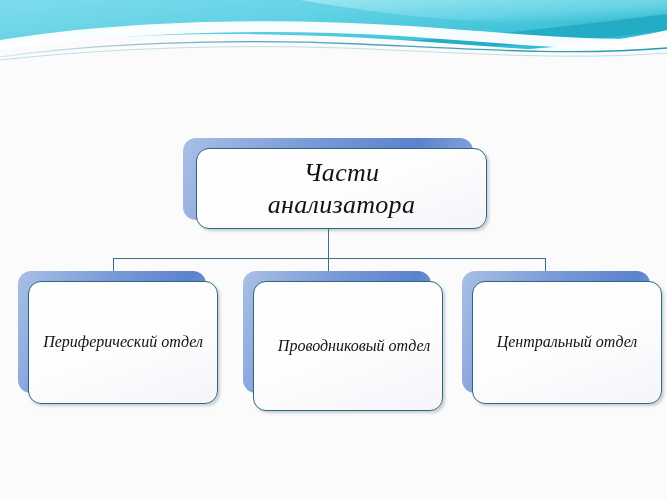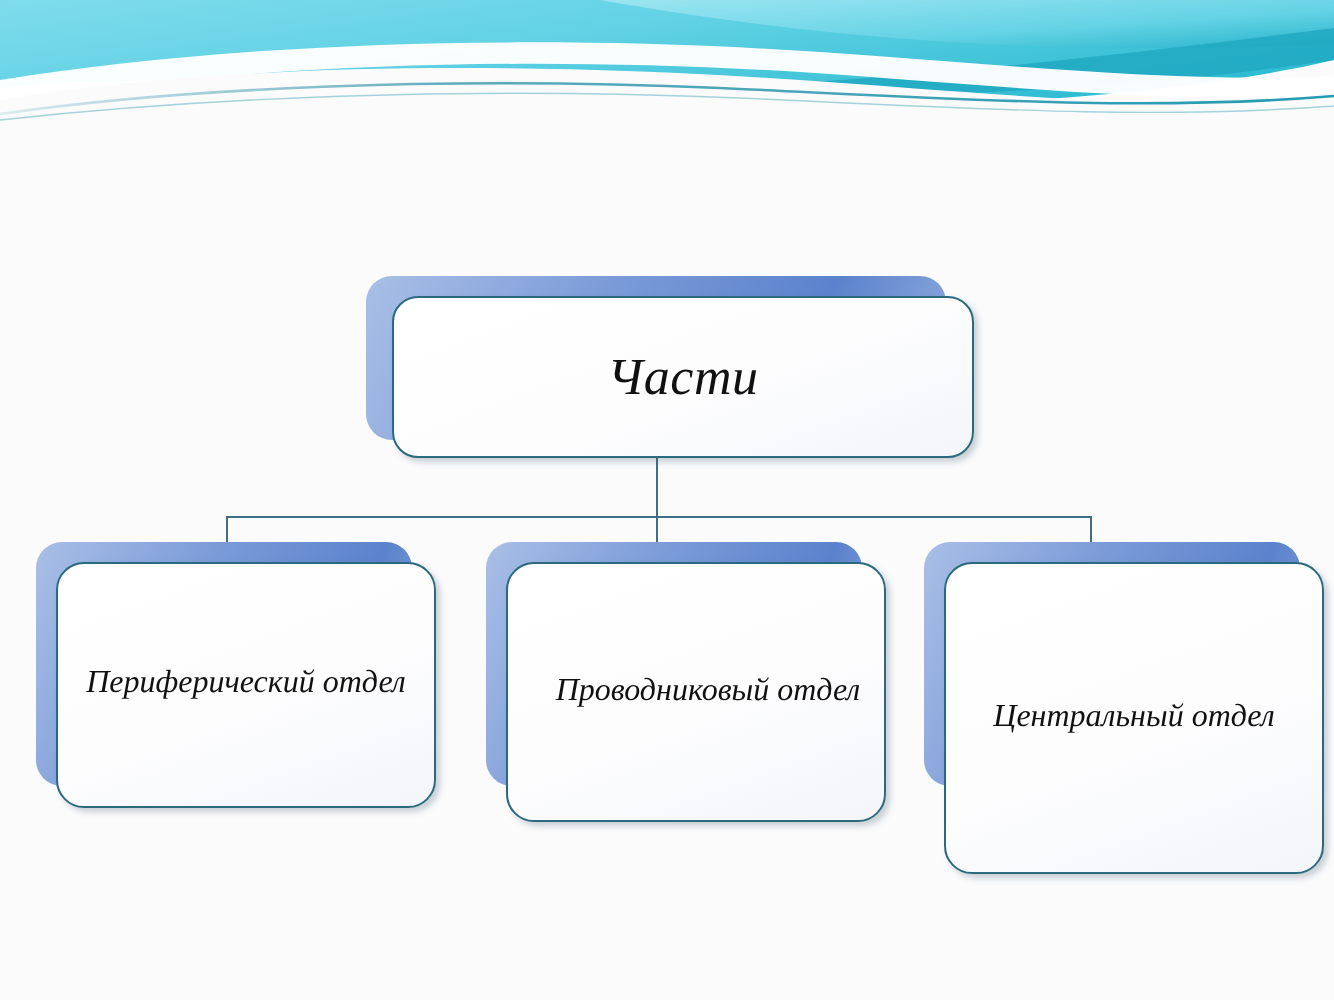--- a/index.html
+++ b/index.html
@@ -64,21 +64,20 @@
     font-style: italic;
   }
   .title-box {
     font-size: 26px;
     line-height: 1.22;
     letter-spacing: 0.3px;
   }
   .leaf-box {
     font-size: 16px;
     line-height: 1.16;
-    border-radius: 14px;
   }
   .leaf-main {
     padding: 0 6px;
   }
   .leaf-sub {
     padding: 0 4px;
     margin-top: 11px;
   }
   .title-line { display: block; }
 </style>
@@ -126,37 +125,38 @@
   <div class="connector conn-v" style="left:328px; top:228px; height:31px;"></div>
   <div class="connector conn-h" style="left:113px; top:258px; width:433px;"></div>
   <div class="connector conn-v" style="left:113px; top:258px; height:16px;"></div>
   <div class="connector conn-v" style="left:328px; top:258px; height:20px;"></div>
   <div class="connector conn-v" style="left:545px; top:258px; height:16px;"></div>
 
   <div class="node">
     <div class="node-shadow" style="left:183px; top:138px; width:290px; height:82px;"></div>
     <div class="node-box title-box" style="left:196px; top:148px; width:291px; height:81px;">
       <span class="title-line">Части</span>
+      <span class="title-line">анализатора</span>
     </div>
   </div>
 
   <div class="node">
     <div class="node-shadow" style="left:18px; top:271px; width:188px; height:122px;"></div>
     <div class="node-box leaf-box" style="left:28px; top:281px; width:190px; height:123px;">
       <div class="leaf-main">Периферический отдел</div>
     </div>
   </div>
 
   <div class="node">
     <div class="node-shadow" style="left:243px; top:271px; width:188px; height:122px;"></div>
     <div class="node-box leaf-box" style="left:253px; top:281px; width:190px; height:130px;padding-left:12px;">
       <div class="leaf-main">Проводниковый отдел</div>
     </div>
   </div>
 
   <div class="node">
     <div class="node-shadow" style="left:462px; top:271px; width:188px; height:122px;"></div>
-    <div class="node-box leaf-box" style="left:472px; top:281px; width:190px; height:156px;gap:44px;">
+    <div class="node-box leaf-box" style="left:472px; top:281px; width:190px; height:123px;gap:44px;">
       <div class="leaf-main">Центральный отдел</div>
     </div>
   </div>
 
 </div>
 
 </body></html>

